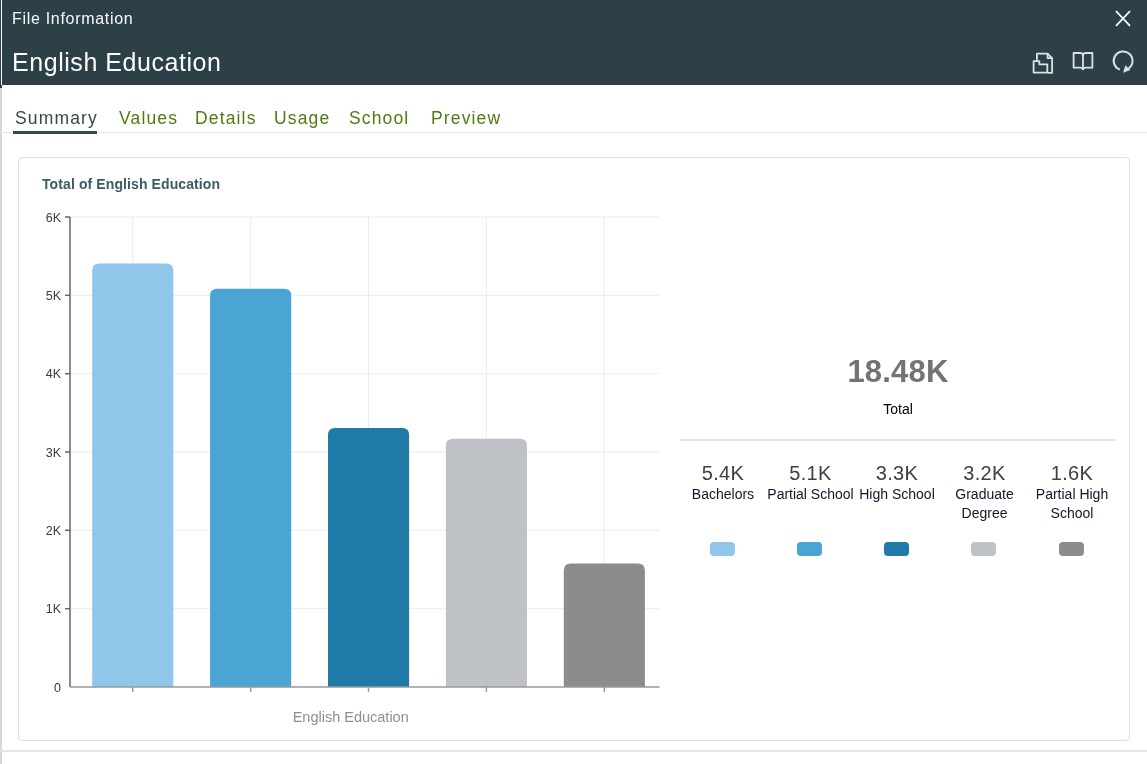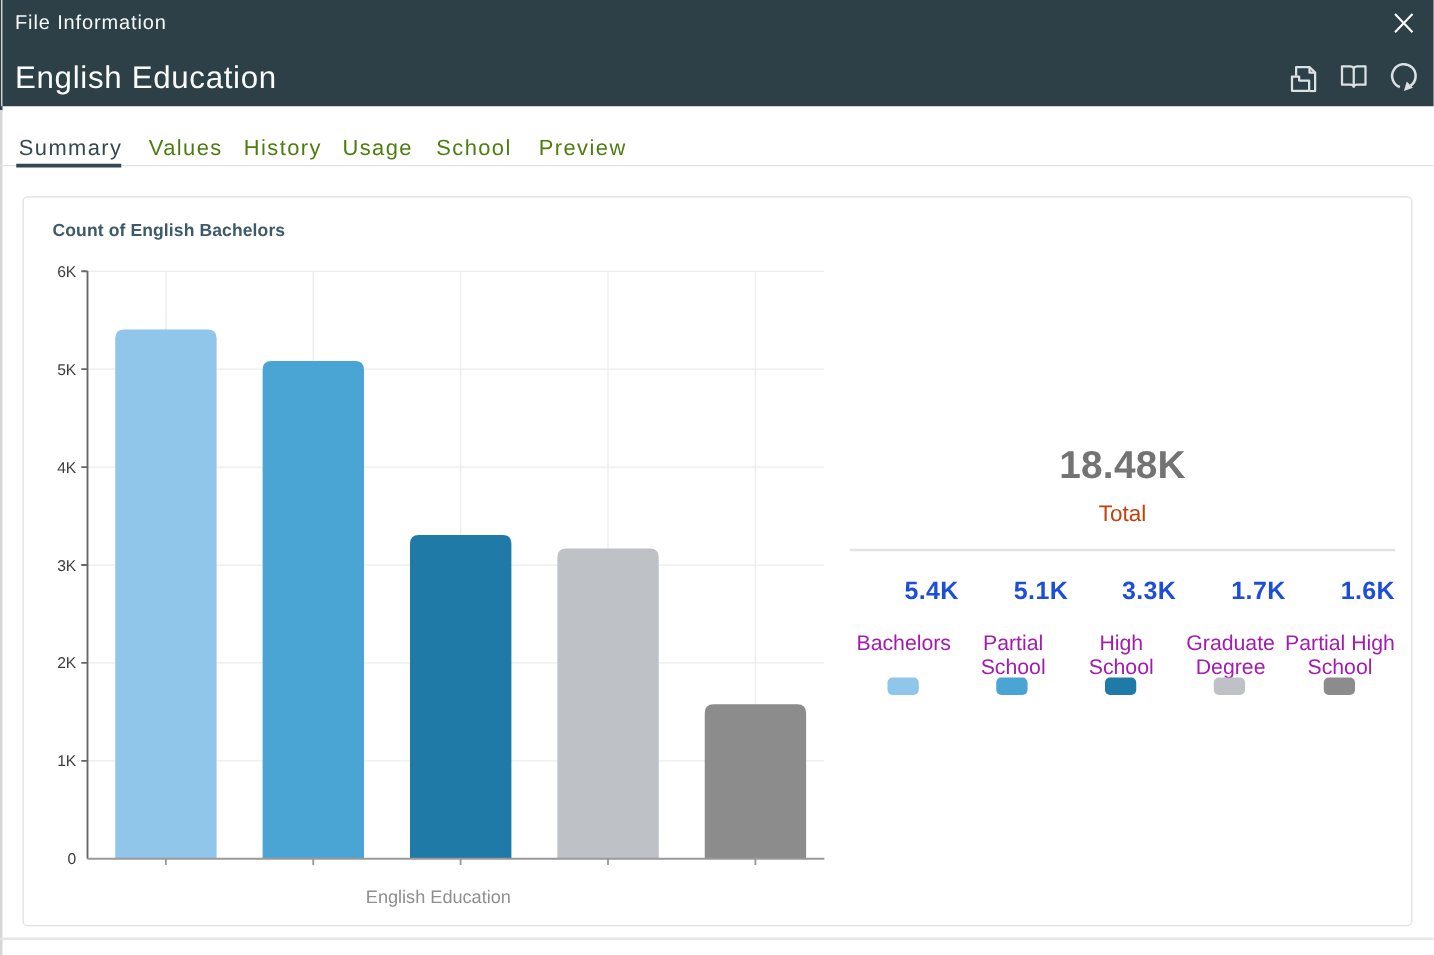--- a/index.html
+++ b/index.html
@@ -29,25 +29,25 @@
   
   #card { left:18px; top:157px; width:1112px; height:584px; background:#fff;
           border:1px solid #e0e0e0; border-radius:4px; }
   #charttitle { left:23px; top:17.5px; font-size:14px; font-weight:bold; color:#3d5a69; letter-spacing:0.1px; }
 
   
   #bottomline { left:0; top:750px; width:1147px; height:2px; background:#e6e6e6; }
 
   
   #bignum { left:661px; top:196px; width:436px; text-align:center; font-size:31px; font-weight:bold; color:#737373; letter-spacing:0.2px; }
-  #totallbl { left:661px; top:242.5px; width:436px; text-align:center; font-size:18px; color:#c2410c; }
+  #totallbl { left:661px; top:242.5px; width:436px; text-align:center; font-size:14px; color:#000000; }
   #divider { left:661px; top:280.5px; width:436px; height:2px; background:#e4e4e4; }
   .statcol { top:304px; width:88px; text-align:center; }
-  .statnum { font-size:20px; font-weight:bold; color:#1d4ed8; letter-spacing:0.3px;text-align:right; }
-  .statlbl { margin-top:20px; font-size:17px; color:#a21caf; line-height:19px; }
+  .statnum { font-size:20px; font-weight:normal; color:#404040; letter-spacing:0.3px; }
+  .statlbl { margin-top:0; font-size:14px; color:#0f172a; line-height:19px; }
   .swatch { position:absolute; top:384px; width:25px; height:14px; border-radius:4px; }
 </style>
 </head>
 <body>
 
 <div id="sb-thumb" class="abs"></div>
 <div id="sb-gap" class="abs"></div>
 <div id="sb-track" class="abs"></div>
 
 <div id="header" class="abs">
@@ -73,29 +73,29 @@
   <svg class="hicon abs" style="left:1108.5px;top:48.5px" width="25" height="25" viewBox="0 0 25 25">
     <path d="M8.89 20.63 A9.4 9.4 0 1 1 17.49 19.5" stroke="#dce1e3" stroke-width="2" fill="none"></path>
     <path d="M14.4 16.2 L19.3 21.1 L12.1 23.8 Z" fill="#dce1e3"></path>
   </svg>
 </div>
 
 <div id="tabline" class="abs"></div>
 <div id="tabs" class="abs">
   <div class="tab active abs" style="left:12px">Summary</div>
   <div class="tab abs" style="left:116px">Values</div>
-  <div class="tab abs" style="left:192px">History</div>
+  <div class="tab abs" style="left:192px">Details</div>
   <div class="tab abs" style="left:271px">Usage</div>
   <div class="tab abs" style="left:346px">School</div>
   <div class="tab abs" style="left:428px">Preview</div>
   <div id="underline" class="abs"></div>
 </div>
 
 <div id="card" class="abs">
-  <div id="charttitle" class="abs">Count of English Bachelors</div>
+  <div id="charttitle" class="abs">Total of English Education</div>
 
   <svg id="chart" class="abs" style="left:0;top:0" width="680" height="583" viewBox="0 0 680 583">
 
     <g stroke="#ececec" stroke-width="1">
       <line x1="51" y1="59" x2="640.5" y2="59"></line>
       <line x1="51" y1="137.3" x2="640.5" y2="137.3"></line>
       <line x1="51" y1="215.7" x2="640.5" y2="215.7"></line>
       <line x1="51" y1="294" x2="640.5" y2="294"></line>
       <line x1="51" y1="372.3" x2="640.5" y2="372.3"></line>
       <line x1="51" y1="450.7" x2="640.5" y2="450.7"></line>
@@ -157,21 +157,21 @@
     </div>
   <div class="statcol abs" style="left:747.5px">
       <div class="statnum">5.1K</div>
       <div class="statlbl">Partial School</div>
     </div>
   <div class="statcol abs" style="left:834px">
       <div class="statnum">3.3K</div>
       <div class="statlbl">High School</div>
     </div>
   <div class="statcol abs" style="left:921.5px">
-      <div class="statnum">1.7K</div>
+      <div class="statnum">3.2K</div>
       <div class="statlbl">Graduate Degree</div>
     </div>
   <div class="statcol abs" style="left:1009px">
       <div class="statnum">1.6K</div>
       <div class="statlbl">Partial High School</div>
     </div>
 
   <div class="swatch abs" style="left:690.5px; background:#90c6ea"></div>
   <div class="swatch abs" style="left:778px;  background:#4aa4d4"></div>
   <div class="swatch abs" style="left:864.5px;background:#1f7aa8"></div>

